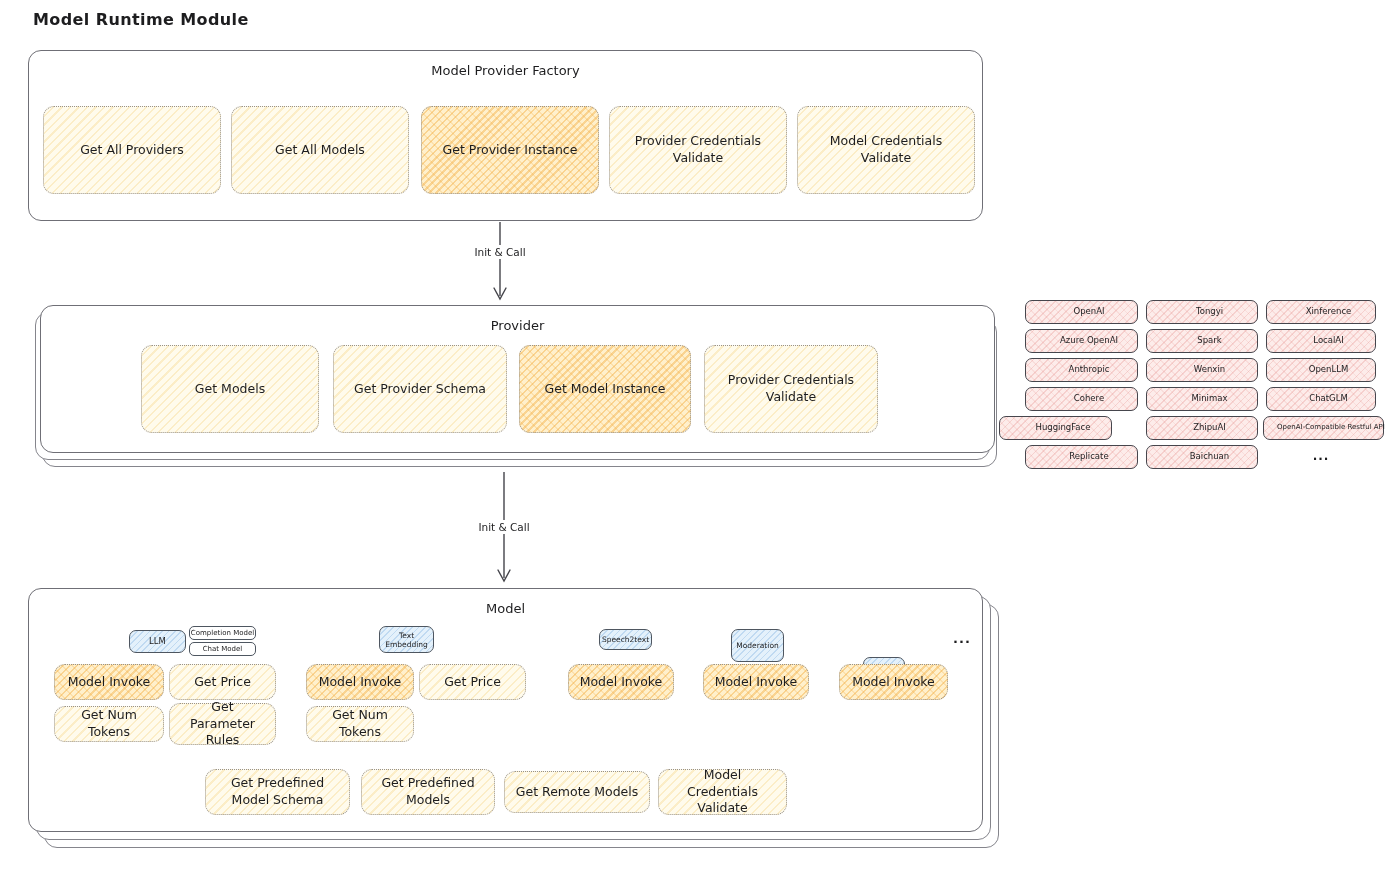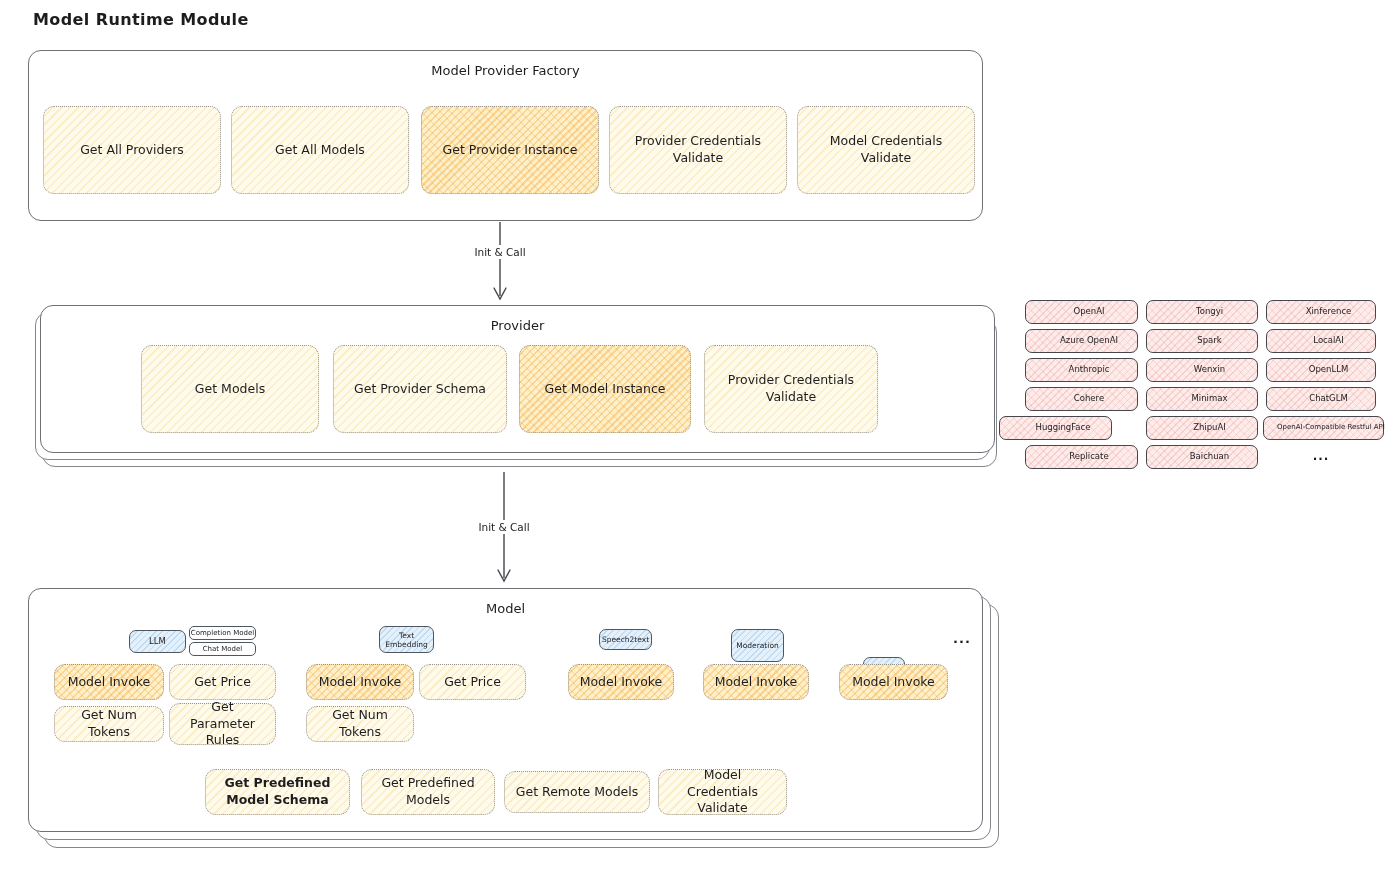--- a/index.html
+++ b/index.html
@@ -156,19 +156,19 @@
     <div class="fbox hy" style="left:140px;top:114px;width:107px;height:42px;">Get Parameter Rules</div>
 
     <div class="fbox ho" style="left:277px;top:75px;width:108px;height:36px;">Model Invoke</div>
     <div class="fbox hy" style="left:390px;top:75px;width:107px;height:36px;">Get Price</div>
     <div class="fbox hy" style="left:277px;top:117px;width:108px;height:36px;">Get Num Tokens</div>
 
     <div class="fbox ho" style="left:539px;top:75px;width:106px;height:36px;">Model Invoke</div>
     <div class="fbox ho" style="left:674px;top:75px;width:106px;height:36px;">Model Invoke</div>
     <div class="fbox ho" style="left:810px;top:75px;width:109px;height:36px;">Model Invoke</div>
 
-    <div class="fbox hy" style="left:176px;top:180px;width:145px;height:46px;font-weight:bold;">Get Predefined Model Schema</div>
+    <div class="fbox hy" style="left:176px;top:180px;width:145px;height:46px;">Get Predefined Model Schema</div>
     <div class="fbox hy" style="left:332px;top:180px;width:134px;height:46px;">Get Predefined Models</div>
     <div class="fbox hy" style="left:475px;top:182px;width:146px;height:42px;">Get Remote Models</div>
     <div class="fbox hy" style="left:629px;top:180px;width:129px;height:46px;">Model Credentials Validate</div>
   </section>
 
 </div>
 
 </body></html>

